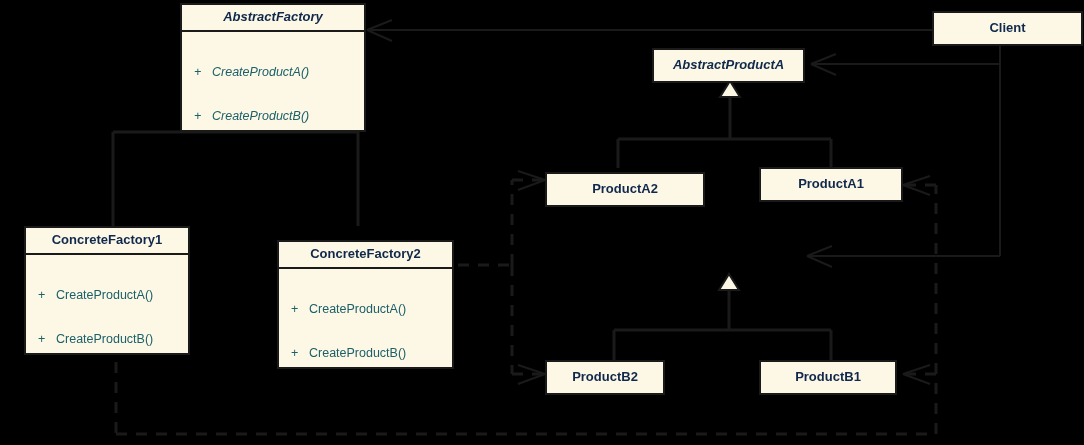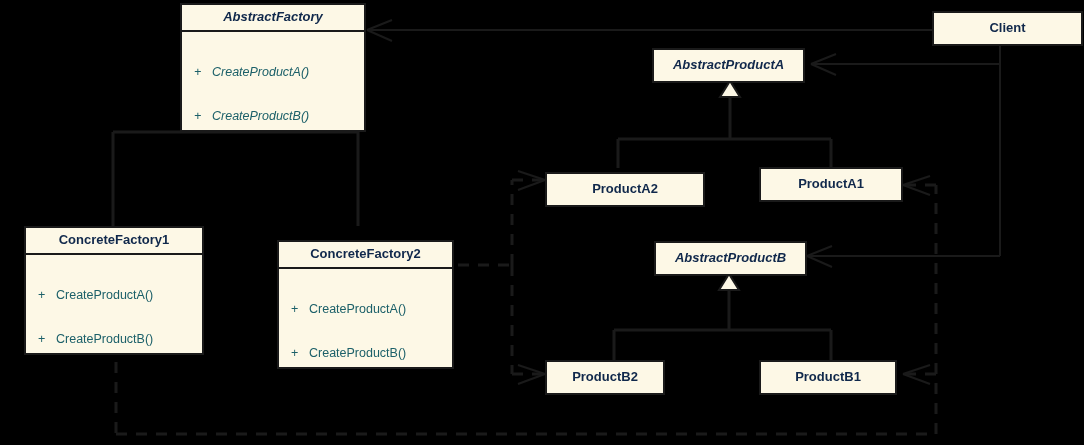--- a/index.html
+++ b/index.html
@@ -165,21 +165,21 @@
         <span class="vis">+</span>
         <span class="sig">CreateProductA()</span>
       </div>
       <div class="uml-op">
         <span class="vis">+</span>
         <span class="sig">CreateProductB()</span>
       </div>
     </div>
   </div>
 
-  <div class="uml-class" style="left:24px; top:226px; width:180px;">
+  <div class="uml-class" style="left:24px; top:226px; width:166px;">
     <div class="uml-name">ConcreteFactory1</div>
     <div class="uml-divider"></div>
     <div class="uml-ops">
       <div class="uml-op">
         <span class="vis">+</span>
         <span class="sig">CreateProductA()</span>
       </div>
       <div class="uml-op">
         <span class="vis">+</span>
         <span class="sig">CreateProductB()</span>
@@ -211,23 +211,20 @@
   </div>
 
   <div class="uml-class simple-box" style="left:545px; top:172px; width:160px;">
     <div class="uml-name">ProductA2</div>
   </div>
 
   <div class="uml-class simple-box" style="left:759px; top:167px; width:144px;">
     <div class="uml-name">ProductA1</div>
   </div>
 
-  <div class="uml-class simple-box" style="left:654px; top:241px; width:153px;">
-    <div class="uml-name abstract">AbstractProductB</div>
-  </div>
 
   <div class="uml-class simple-box" style="left:545px; top:360px; width:120px;">
     <div class="uml-name">ProductB2</div>
   </div>
 
   <div class="uml-class simple-box" style="left:759px; top:360px; width:138px;">
     <div class="uml-name">ProductB1</div>
   </div>
 
 </div>

